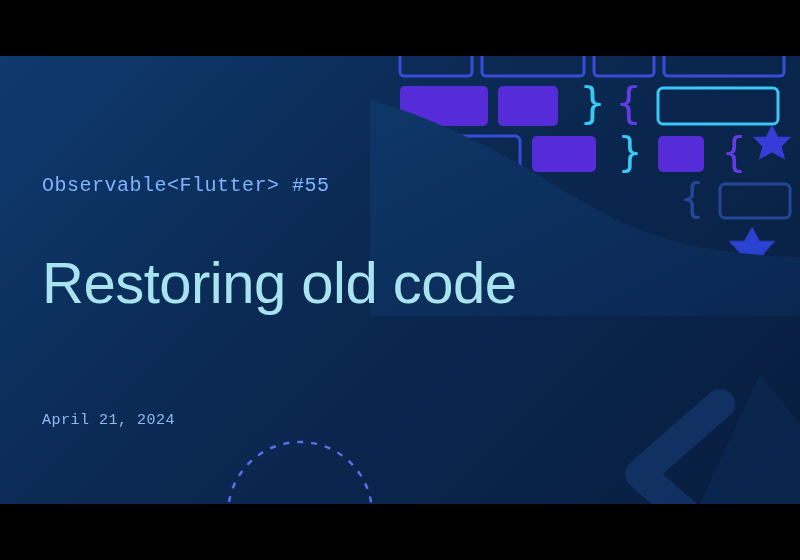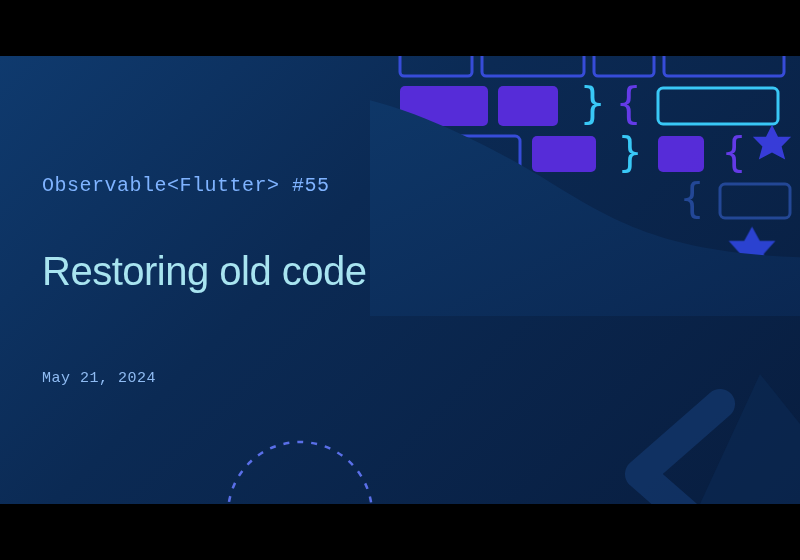--- a/index.html
+++ b/index.html
@@ -36,25 +36,25 @@
     width: 600px;
   }
   .subtitle {
     font-family: "Menlo", "Consolas", "Courier New", monospace;
     font-size: 20px;
     letter-spacing: 0.5px;
     color: #7fb3ff;
     margin-bottom: 52px;
   }
   .title {
-    font-size: 40px;
+    font-size: 58px;
     font-weight: 400;
     color: #a8e4f0;
     letter-spacing: -0.5px;
-    margin-bottom: 76px;
+    margin-bottom: 96px;
   }
   .date {
     font-family: "Menlo", "Consolas", "Courier New", monospace;
     font-size: 15px;
     color: #8fbbf2;
     letter-spacing: 0.5px;
   }
 </style>
 </head>
 <body>
@@ -115,17 +115,17 @@
 
         <path d="M 720 40 L 640 110 L 720 180" fill="none" stroke="#17427f" stroke-width="30" stroke-linejoin="round" stroke-linecap="round" opacity="0.5"></path>
 
         <path d="M 760 10 L 800 60 L 800 140 L 700 140 Z" fill="#0c2c57" opacity="0.5"></path>
       </svg>
     </div>
 
     <div class="content">
       <div class="subtitle">Observable&lt;Flutter&gt; #55</div>
       <div class="title">Restoring old code</div>
-      <div class="date">May 21, 2024</div>
+      <div class="date">April 21, 2024</div>
     </div>
 
   </div>
 </div>
 
 </body></html>

